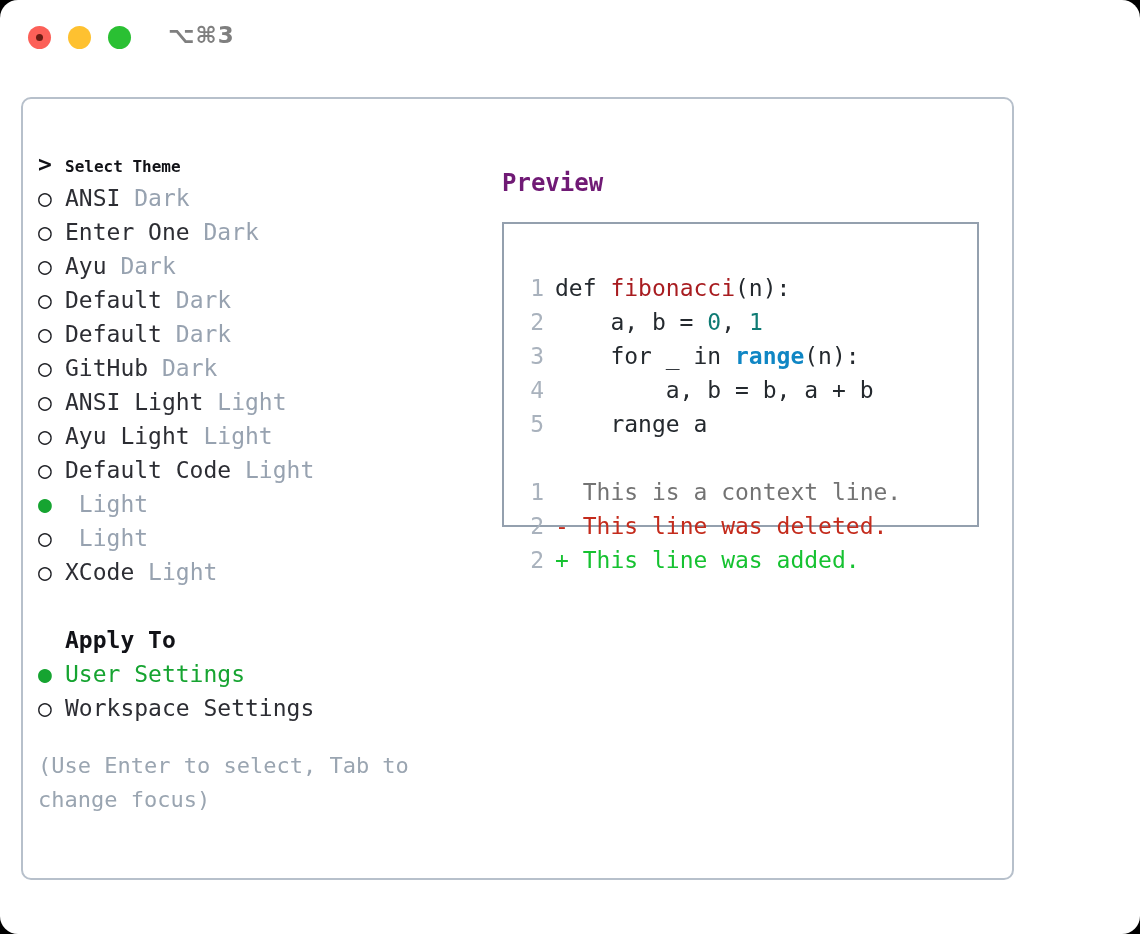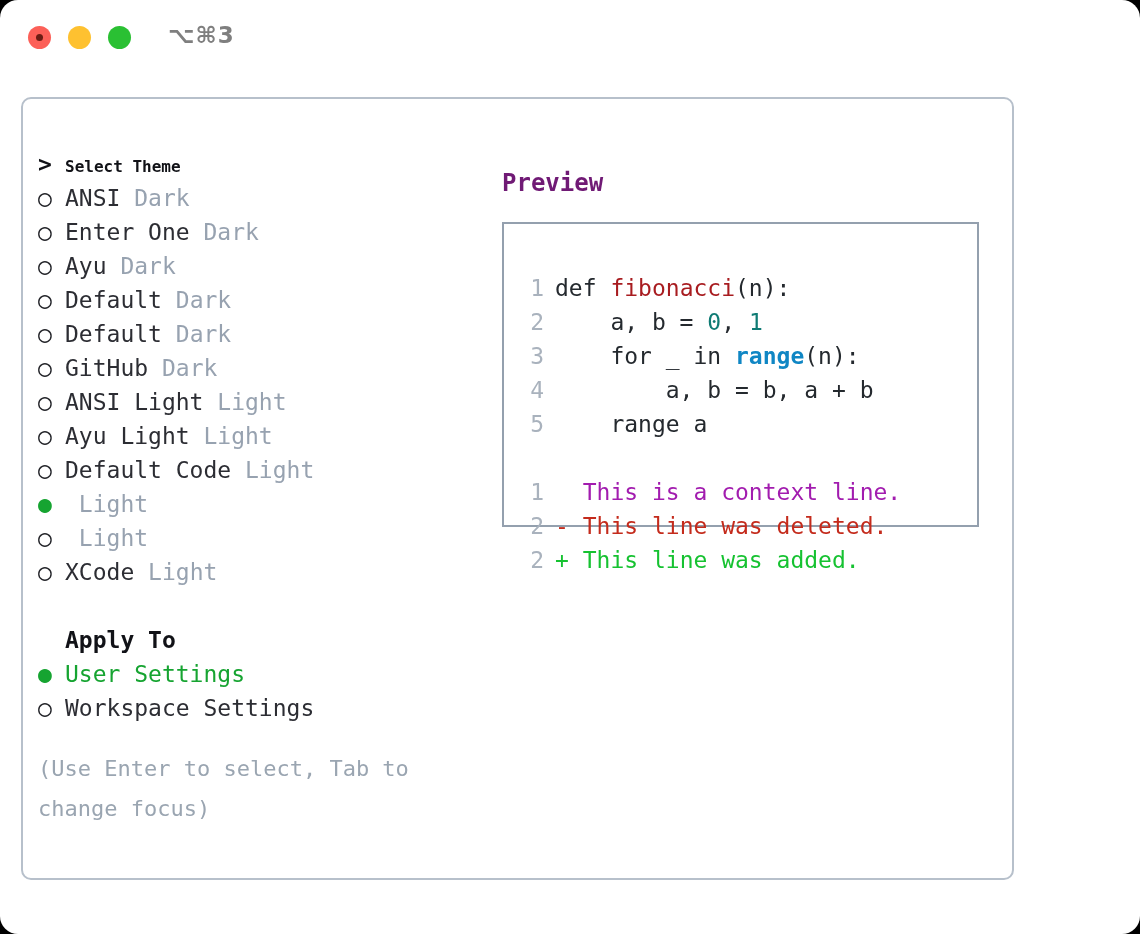--- a/index.html
+++ b/index.html
@@ -131,21 +131,21 @@
     color: #111217;
     font-weight: 700;
   }
 
   .spacer-row { height: 34px; }
 
   .hint {
     margin-top: 24px;
     width: 400px;
     font-size: 22px;
-    line-height: 40px;
+    line-height: 34px;
     color: #9aa5b1;
     white-space: pre-wrap;
   }
 
   
   .right-col {
     position: absolute;
     left: 479px;
     top: 48px;
     width: 490px;
@@ -186,21 +186,21 @@
     flex: 0 0 26px;
     text-align: right;
     color: #a9b2bd;
     margin-right: 11px;
   }
   .code-text { color: #24292e; }
   .tok-fn    { color: #a81c20; }
   .tok-num   { color: #0f7b74; }
   .tok-call  { color: #0f86c4; font-weight: bold; }
   .blank-line { height: 34px; }
-  .diff-ctx { color: #a21caf; }
+  .diff-ctx { color: #737373; }
   .diff-del { color: #c42b1c; }
   .diff-add { color: #16c231; }
 </style>
 </head>
 <body>
 
 <div class="window">
 
   <div class="titlebar">
     <div class="lights">

